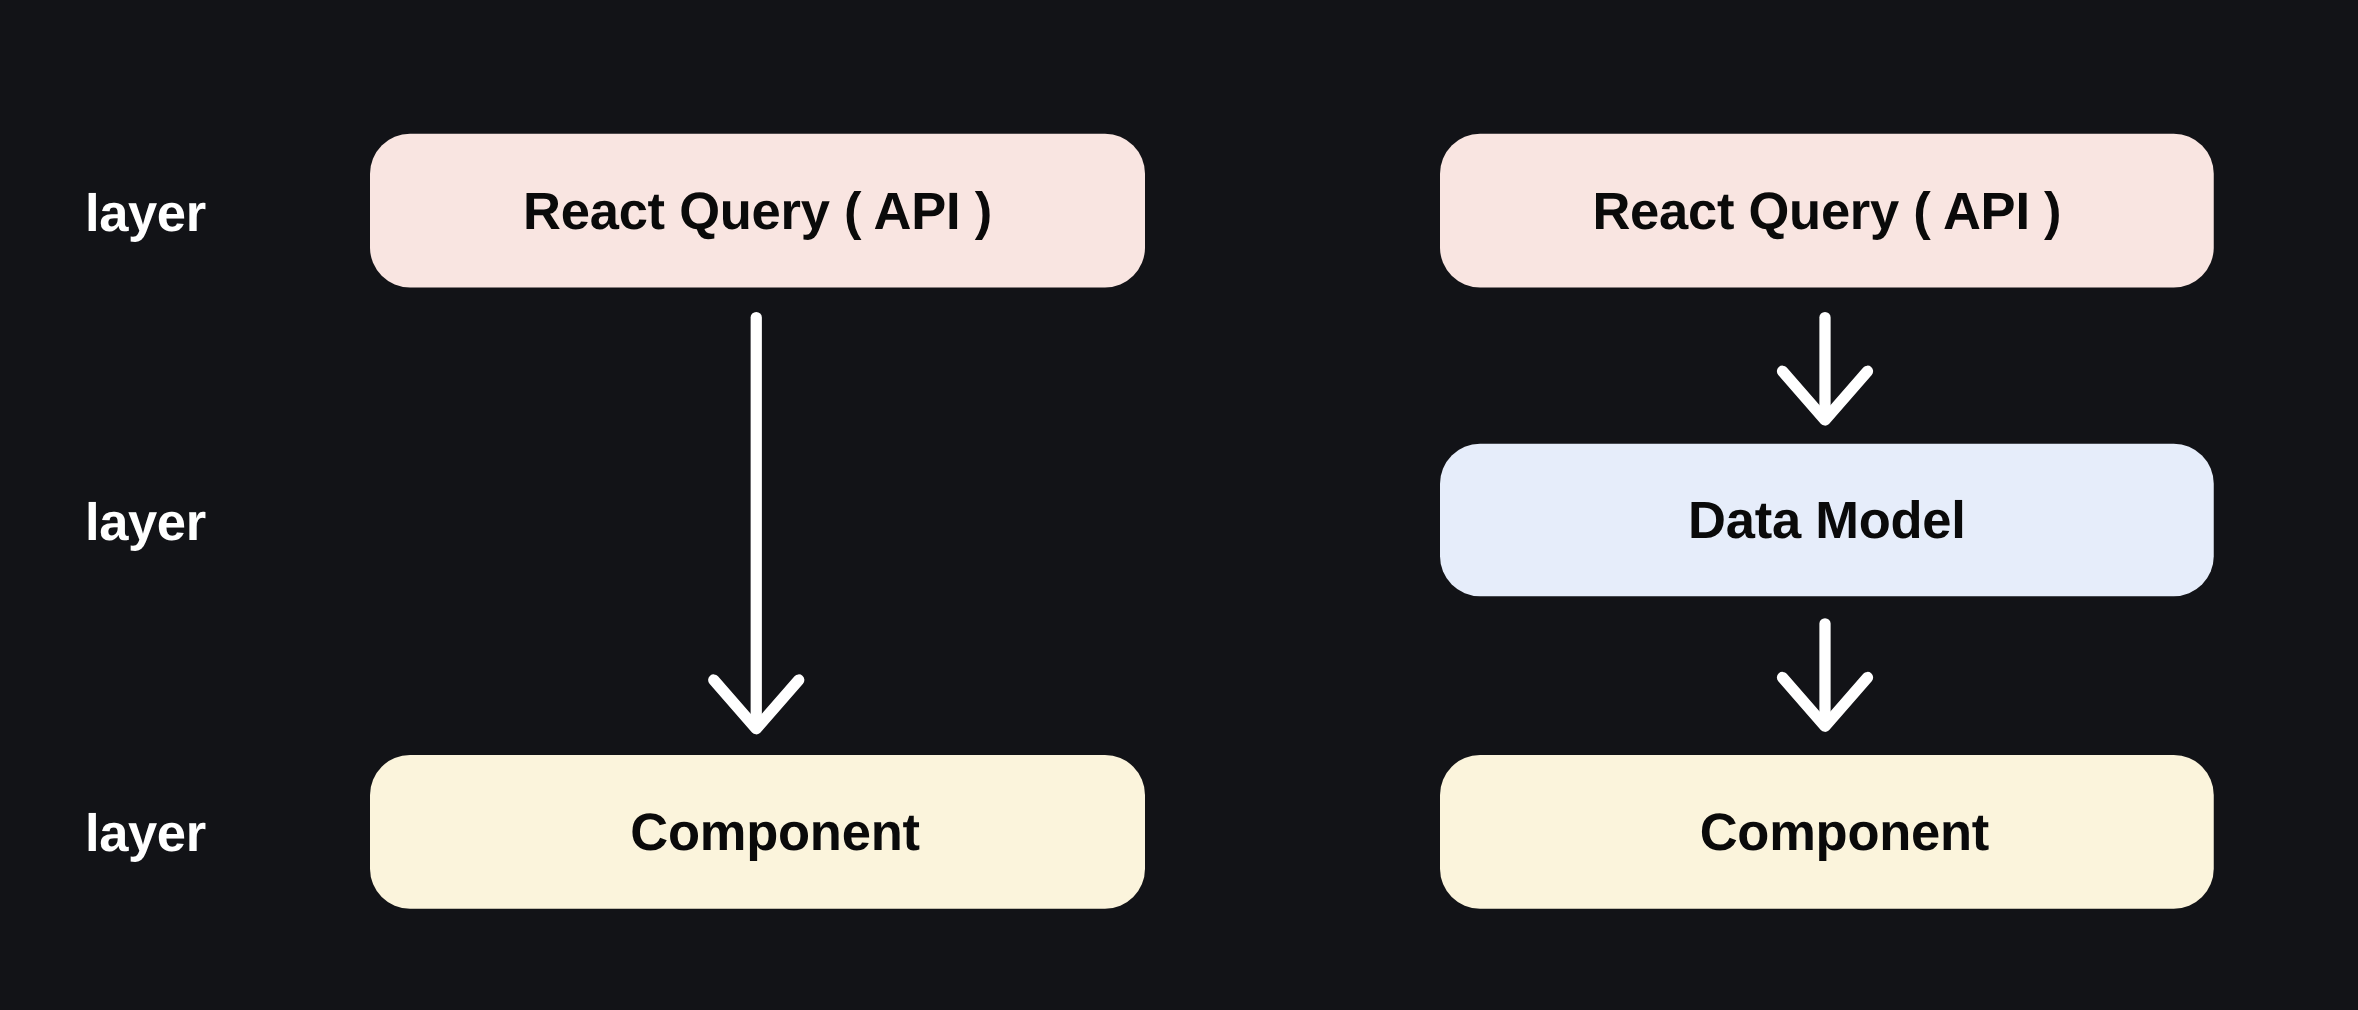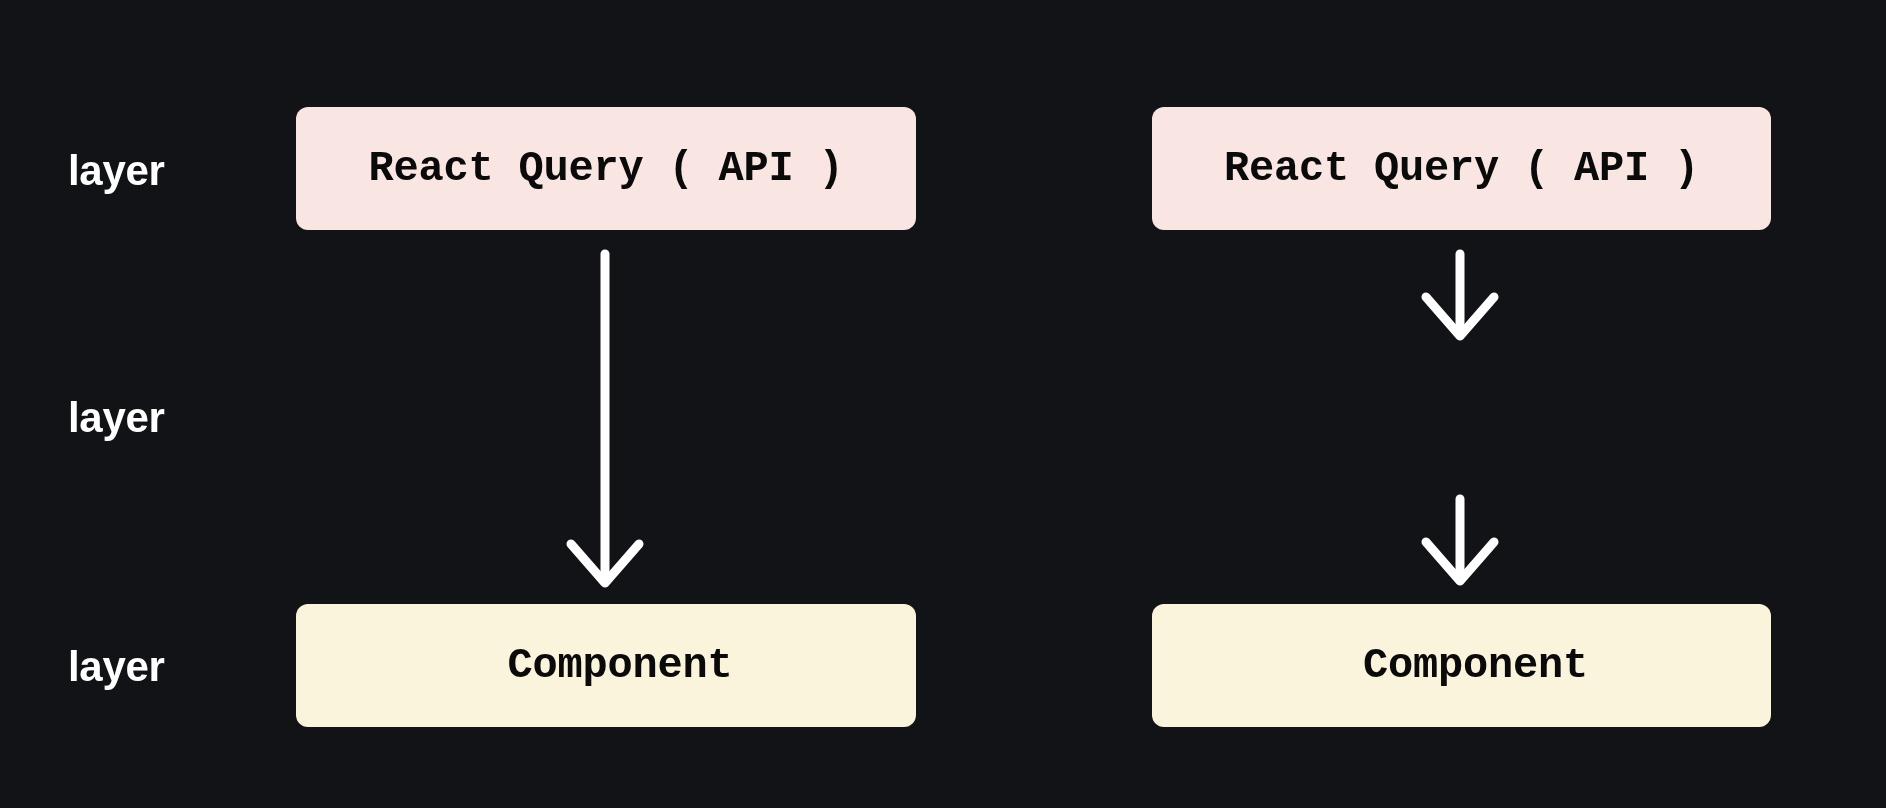--- a/index.html
+++ b/index.html
@@ -40,29 +40,28 @@
   .layer-label.row-1 { top: 150px; }
   .layer-label.row-2 { top: 397px; }
   .layer-label.row-3 { top: 646px; }
 
   
   .node-box {
     position: absolute;
     display: flex;
     align-items: center;
     justify-content: center;
-    border-radius: 12px;
+    border-radius: 32px;
     color: #0a0a0a;
     font-size: 42px;
     font-weight: 700;
     letter-spacing: -0.2px;
     line-height: 1;
     white-space: nowrap;
     text-align: center;
-    font-family: Liberation Mono, monospace;
   }
 
   
   .col-left  { left: 296px;  width: 620px; }
   .col-right { left: 1152px; width: 619px; }
 
   
   .row-1 { top: 107px; height: 123px; }
   .row-2 { top: 355px; height: 122px; }
   .row-3 { top: 604px; height: 123px; }
@@ -112,20 +111,21 @@
 
   <div class="node-box col-right row-1 fill-pink">React Query ( API )</div>
 
   <div class="arrow arrow-right-a">
     <svg width="88" height="96" viewBox="0 0 88 96" aria-hidden="true">
       <path class="arrow-stroke" d="M 44 2 L 44 83"></path>
       <path class="arrow-stroke" d="M 10 45 L 44 84 L 78 45"></path>
     </svg>
   </div>
 
+  <div class="node-box col-right row-2 fill-blue">Data Model</div>
 
   <div class="arrow arrow-right-b">
     <svg width="88" height="96" viewBox="0 0 88 96" aria-hidden="true">
       <path class="arrow-stroke" d="M 44 2 L 44 83"></path>
       <path class="arrow-stroke" d="M 10 45 L 44 84 L 78 45"></path>
     </svg>
   </div>
 
   <div class="node-box col-right row-3 fill-cream">Component</div>
 

